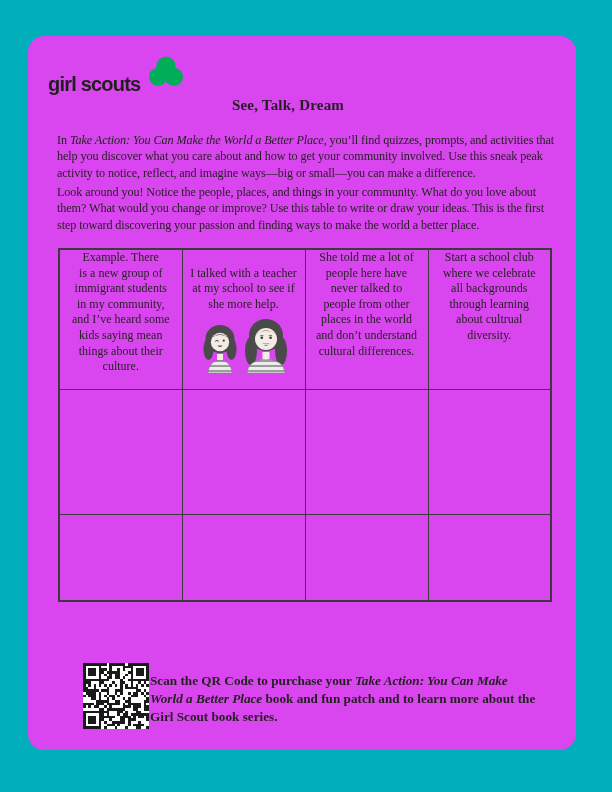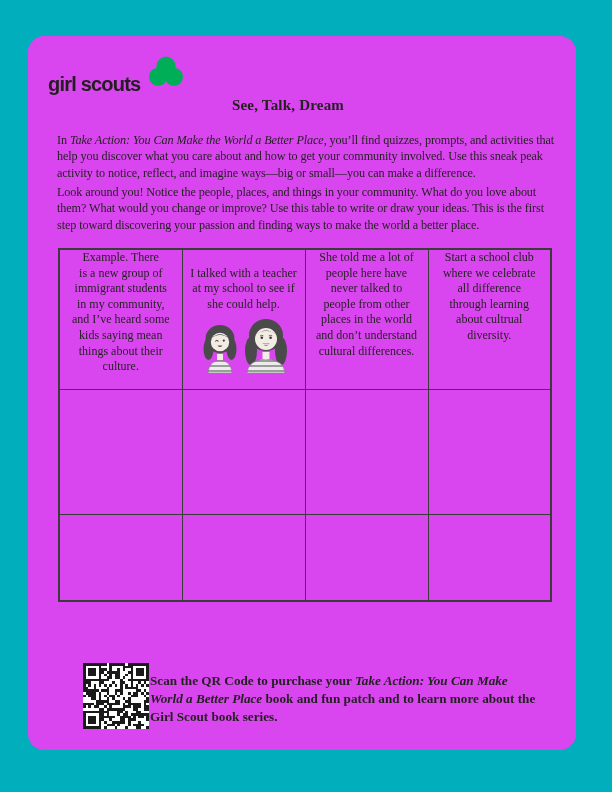--- a/index.html
+++ b/index.html
@@ -96,21 +96,21 @@
 is a new group of
 immigrant students
 in my community,
 and I’ve heard some
 kids saying mean
 things about their
 culture.</td>
         <td class="cell">
           <span>I talked with a teacher
 at my school to see if
-she could help.</span>
+she more help.</span>
           <svg class="illus" width="104" height="58" viewBox="0 0 104 58" aria-hidden="true">
             <defs>
               <pattern id="st" width="8" height="5" patternUnits="userSpaceOnUse">
                 <rect width="8" height="5" fill="#ececec"></rect>
                 <rect width="8" height="2" fill="#9c9c9c"></rect>
               </pattern>
             </defs>
 
             <ellipse cx="28" cy="24" rx="14.5" ry="14" fill="#4a4a4a"></ellipse>
             <ellipse cx="16.5" cy="34" rx="5" ry="11" fill="#4a4a4a"></ellipse>
@@ -140,21 +140,21 @@
         </td>
         <td class="cell">She told me a lot of
 people here have
 never talked to
 people from other
 places in the world
 and don’t understand
 cultural differences.</td>
         <td class="cell">Start a school club
 where we celebrate
-all difference
+all backgrounds
 through learning
 about cultrual
 diversity.</td>
       </tr>
 
     <tr style="height: 125px;">
           <td class="cell"></td>
           <td class="cell"></td>
           <td class="cell"></td>
           <td class="cell"></td>

